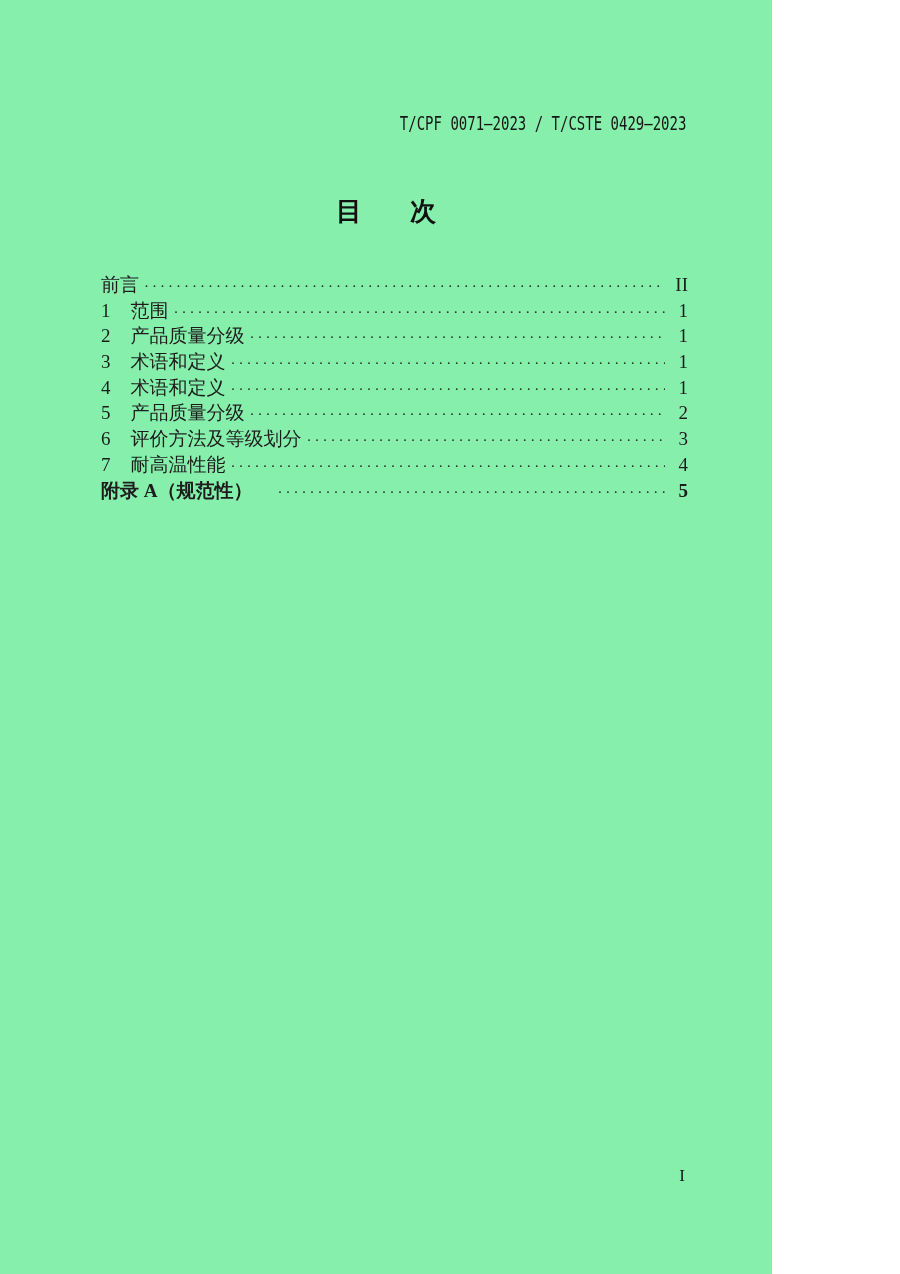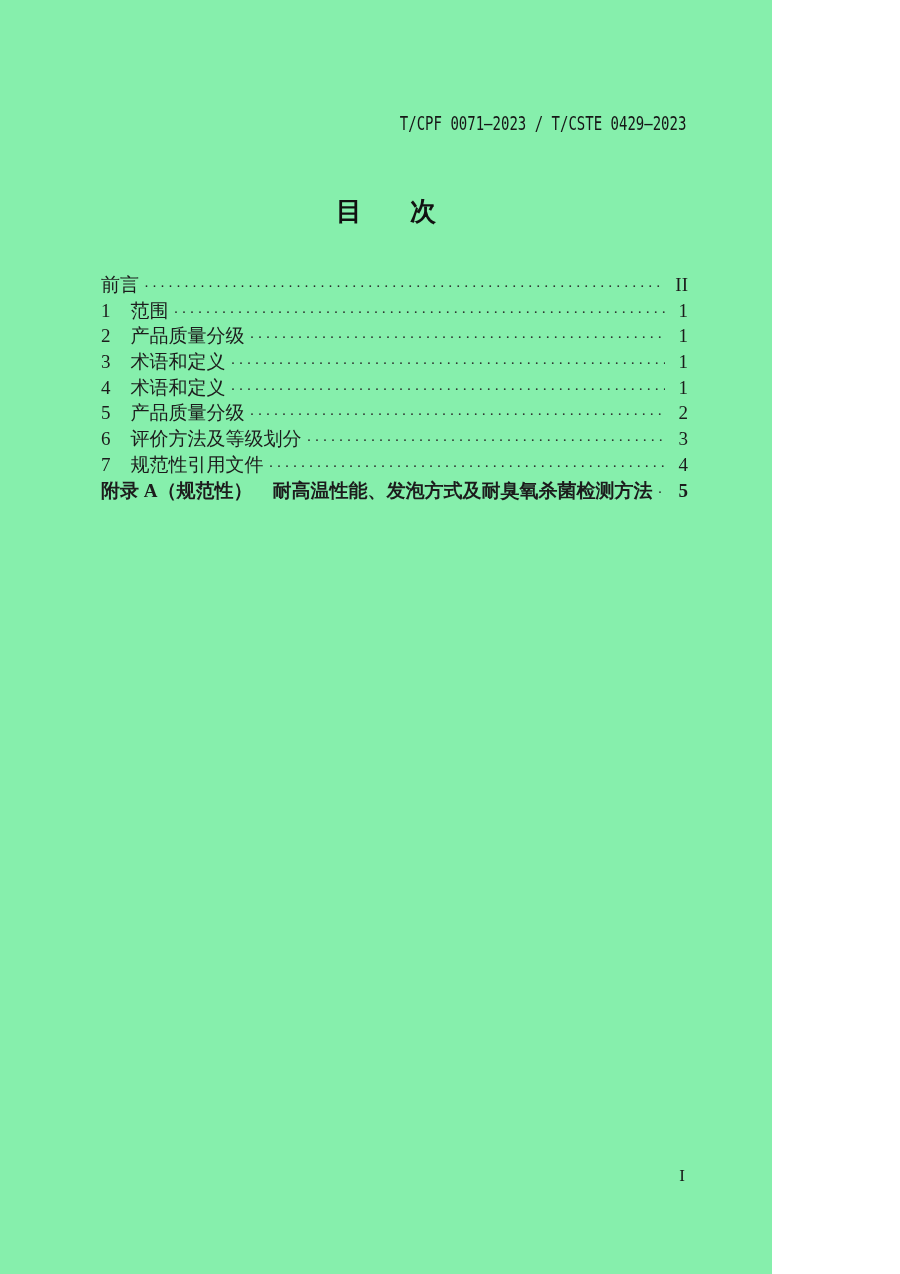--- a/index.html
+++ b/index.html
@@ -153,28 +153,27 @@
 
     <div class="toc-row">
       <span class="toc-num">6</span>
       <span class="toc-label">评价方法及等级划分</span>
       <span class="toc-dots"></span>
       <span class="toc-page">3</span>
     </div>
 
     <div class="toc-row">
       <span class="toc-num">7</span>
-      <span class="toc-label">规范性引用文件</span>
+      <span class="toc-label">耐高温性能</span>
       <span class="toc-dots"></span>
       <span class="toc-page">4</span>
     </div>
 
     <div class="toc-row appendix">
       <span class="toc-num">附录 A（规范性）</span>
-      <span class="toc-label">耐高温性能、发泡方式及耐臭氧杀菌检测方法</span>
       <span class="toc-dots"></span>
       <span class="toc-page">5</span>
     </div>
 
   </div>
 
   <div class="doc-footer">I</div>
 
 </div>
 

